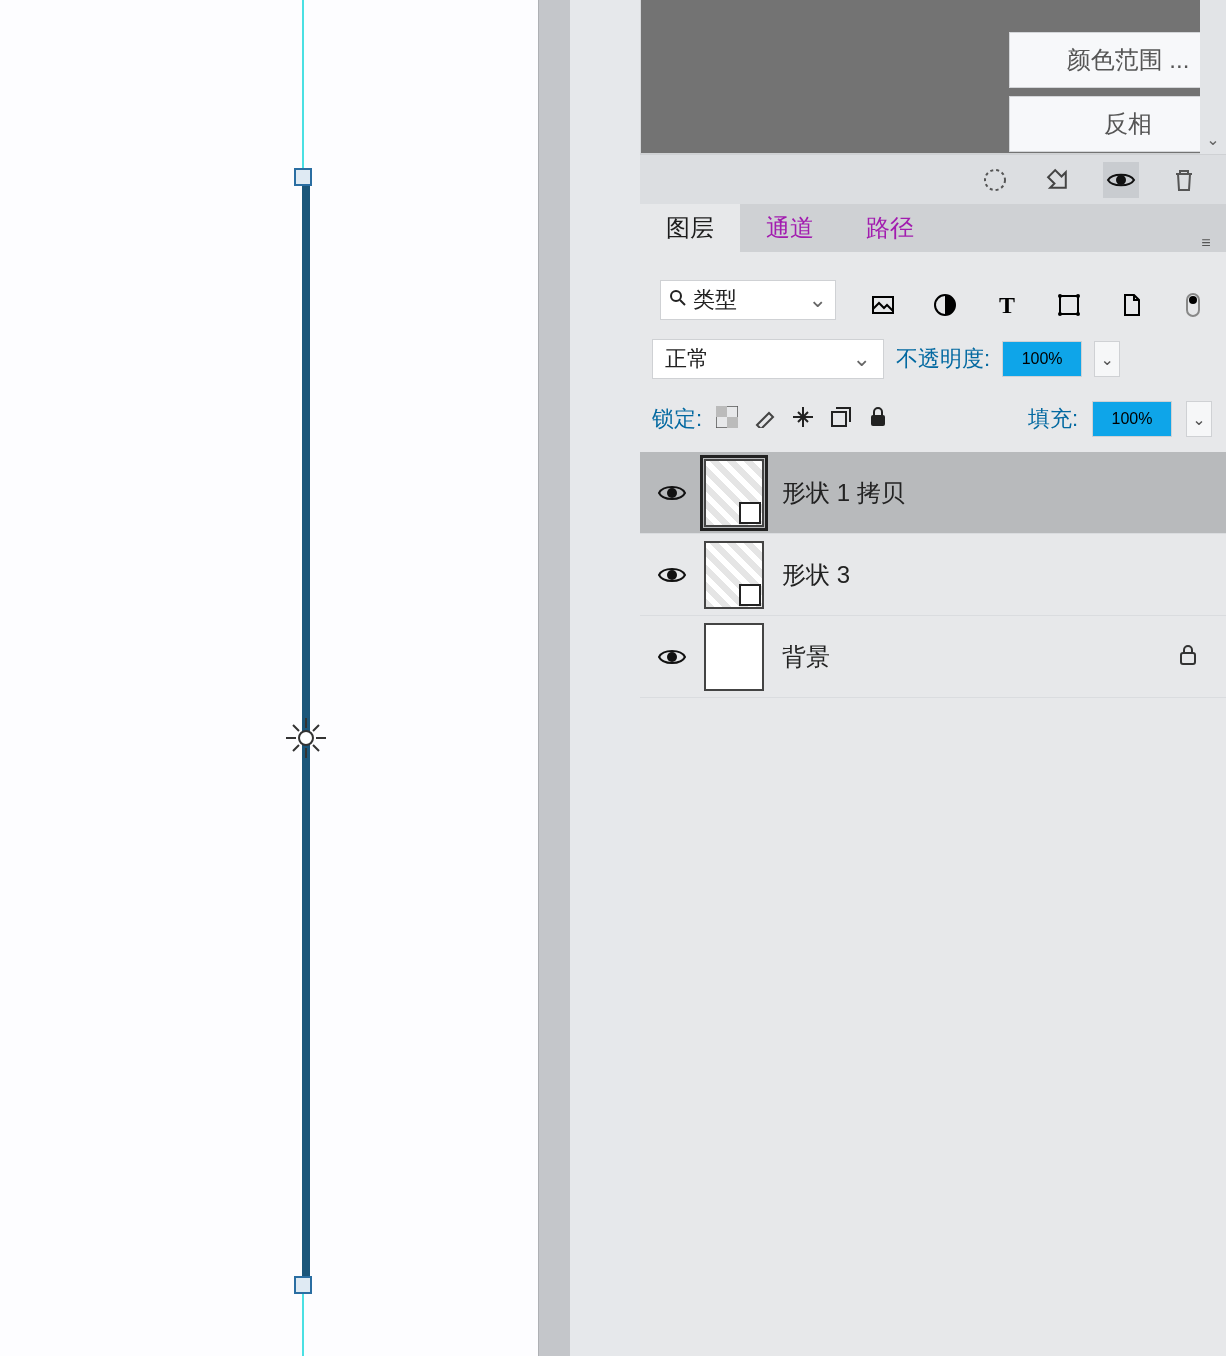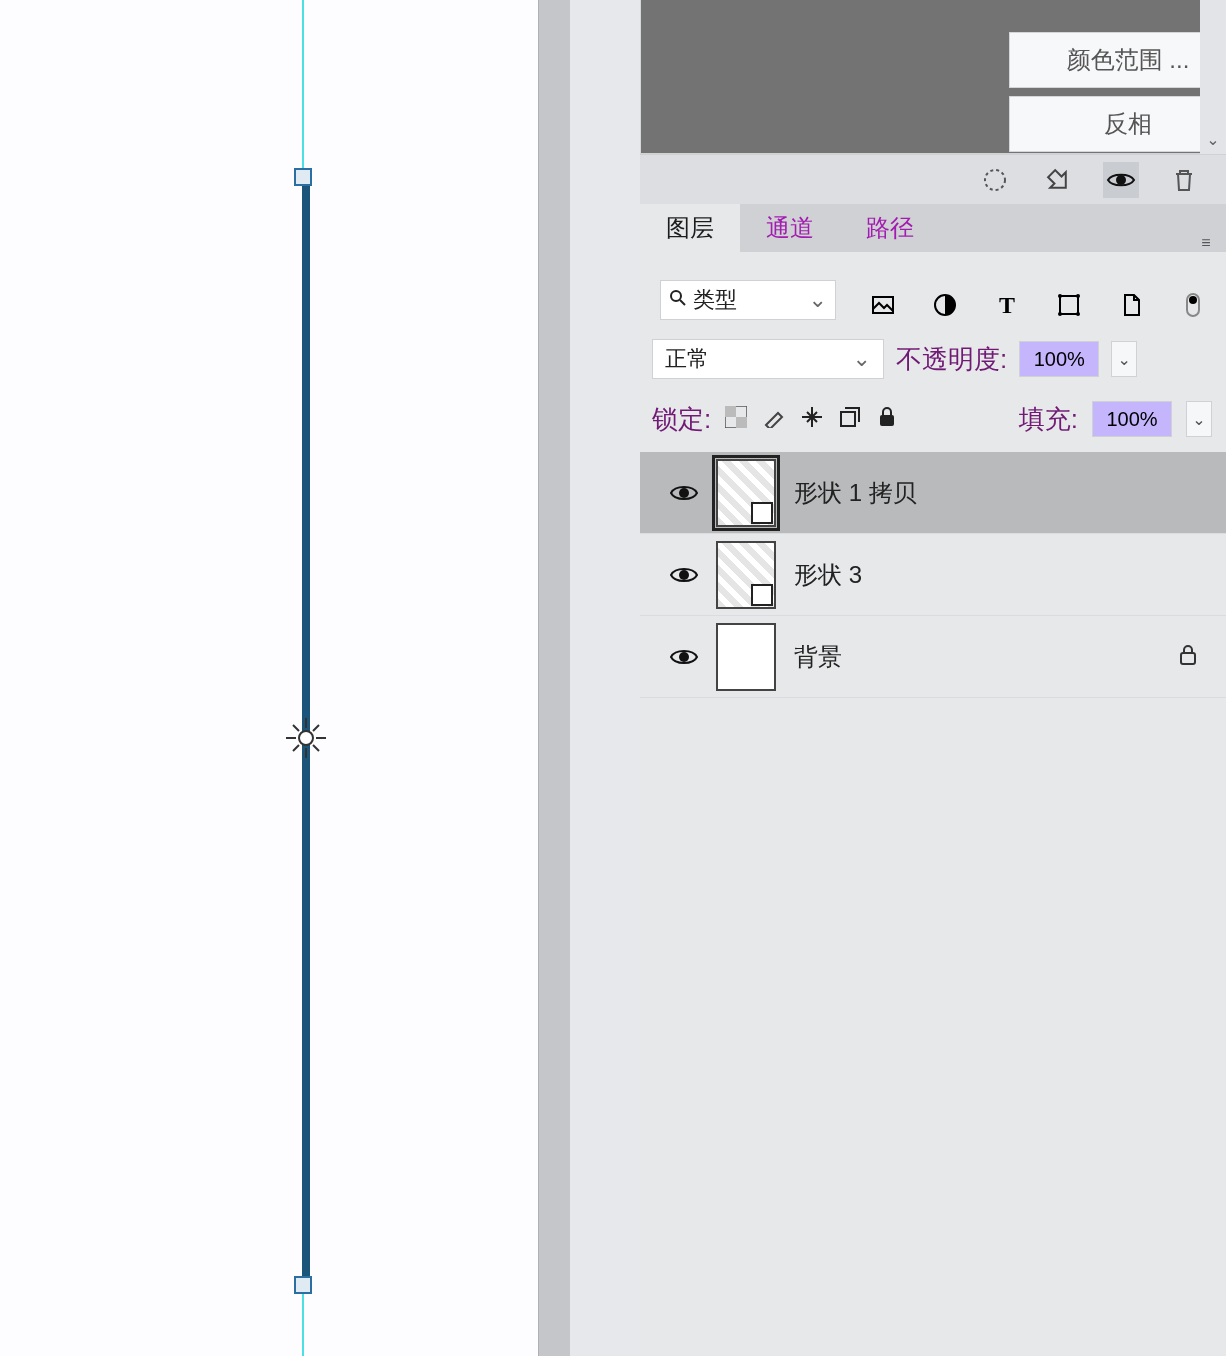--- a/index.html
+++ b/index.html
@@ -31,27 +31,27 @@
 .tabs-menu{margin-left:auto;width:40px;display:flex;align-items:center;justify-content:center;color:#555}
 
 .layers-body{position:absolute;left:70px;top:252px;width:586px;height:1104px;background:#e7e8ea}
 .row1{position:absolute;left:20px;top:22px;width:560px;height:46px;display:flex;align-items:flex-end;gap:32px}
 .type-search{width:176px;height:40px;border:1px solid #cfd1d4;background:#fff;display:flex;align-items:center;padding:0 8px;gap:6px;font-size:22px;color:#222}
 .type-search .chev{margin-left:auto;color:#666}
 .r1-icon{width:30px;height:30px;display:flex;align-items:center;justify-content:center;color:#000}
 .row2{position:absolute;left:12px;top:84px;width:560px;height:46px;display:flex;align-items:center;gap:12px}
 .blend-sel{width:232px;height:40px;border:1px solid #cfd1d4;background:#fff;display:flex;align-items:center;padding:16px 12px;font-size:22px;color:#222}
 .blend-sel .chev{margin-left:auto;color:#666}
-.lbl{font-size:26px;color:#701a75}
-.pct-box{width:80px;height:36px;border:1px solid #cfd1d4;background:#c4b5fd;font-size:20px;display:flex;align-items:center;justify-content:center}
+.lbl{font-size:22px;color:#0369a1}
+.pct-box{width:80px;height:36px;border:1px solid #cfd1d4;background:#0ea5e9;font-size:16px;display:flex;align-items:center;justify-content:center}
 .chev-sm{width:26px;height:36px;border:1px solid #cfd1d4;background:#f6f7f8;display:flex;align-items:center;justify-content:center;color:#555}
 .row3{position:absolute;left:12px;top:144px;width:560px;height:46px;display:flex;align-items:center;gap:14px}
 .lock-icons{display:flex;gap:16px;align-items:center}
 .layers-list{position:absolute;left:0;top:200px;width:586px}
-.layer{height:82px;display:flex;align-items:center;padding-left:30px;gap:18px;border-bottom:1px solid #dadcdf}
+.layer{height:82px;display:flex;align-items:center;padding-left:18px;gap:18px;border-bottom:1px solid #dadcdf}
 .layer.selected{background:#b8babc}
 .vis-eye{width:28px;height:28px}
 .thumb{width:60px;height:68px;border:2px solid #444;background:#fff;position:relative}
 .thumb.check{background-image:repeating-linear-gradient(45deg,#e5e5e5 0 6px,#fff 6px 12px)}
 .thumb .corner{position:absolute;right:1px;bottom:1px;width:22px;height:22px;border:2px solid #222;background:#fff}
 .thumb.sel-border{outline:3px solid #222;outline-offset:1px}
 .lname{font-size:24px;color:#222}
 .lock-end{margin-left:auto;margin-right:28px;color:#444}
 .eye svg,.ab-icon svg,.r1-icon svg{display:block}
 </style>

